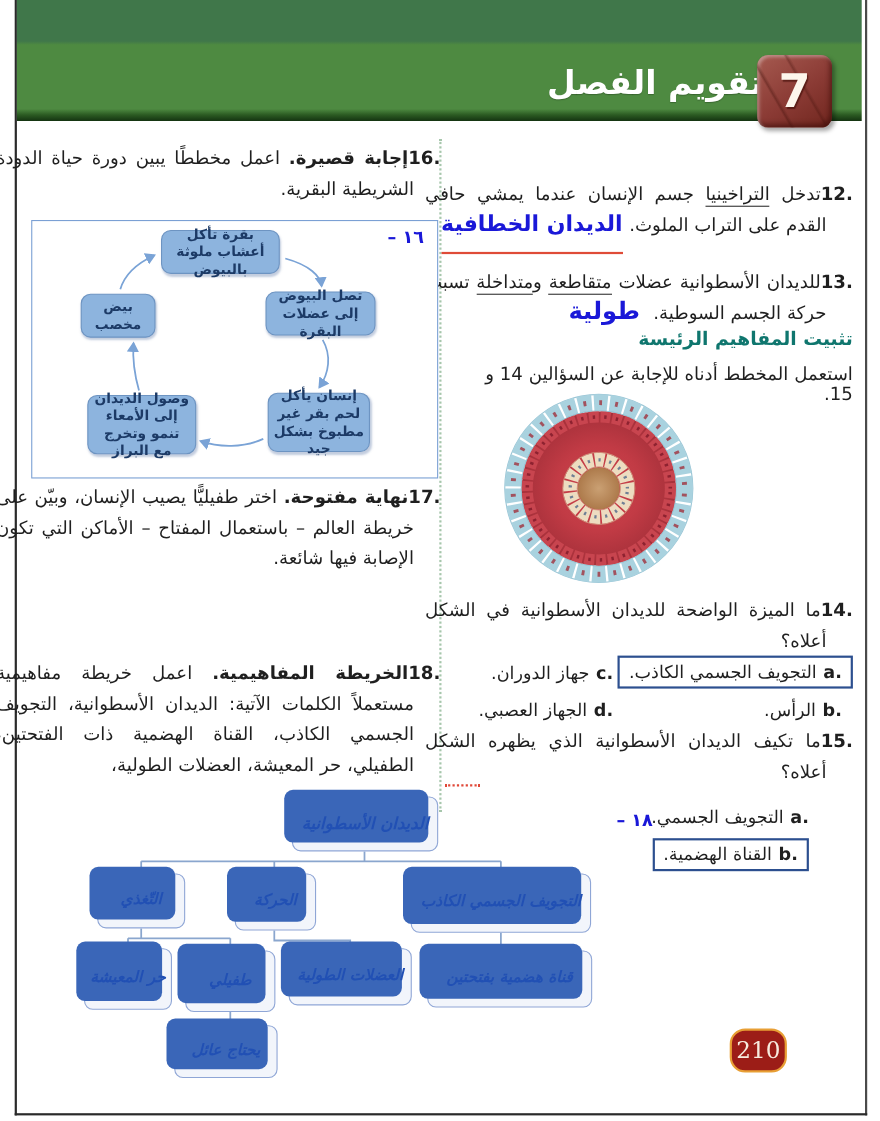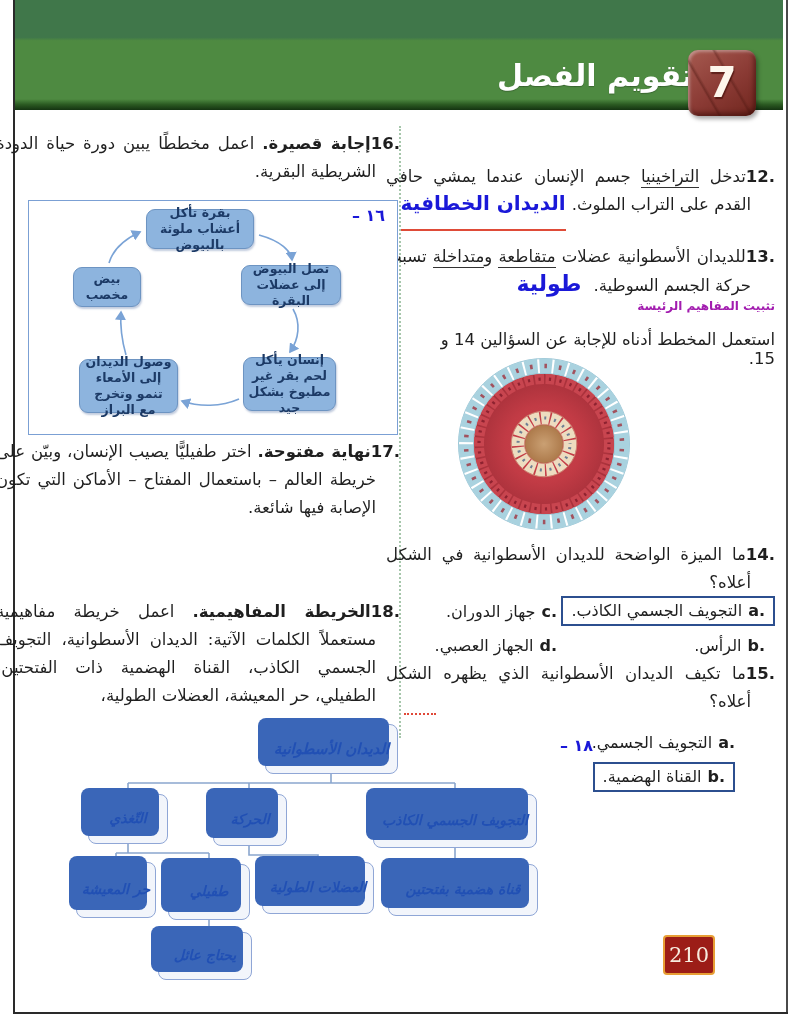--- a/index.html
+++ b/index.html
@@ -30,21 +30,21 @@
   .blk{position:absolute;width:100%;}
   
   .q{font-size:16.5px;line-height:1.7;text-align:justify;text-align-last:right;
      padding-right:24px;text-indent:-24px;}
   .qnum{font-weight:bold;direction:ltr;unicode-bidi:embed;}
   .kw{font-weight:bold;}
   .u{border-bottom:1.2px solid #333;padding-bottom:1px;}
   .ansblue{color:#1a18d8;font-weight:bold;font-size:20px;line-height:1.2;}
   .redline{border-bottom:2px solid #df4b38;padding-bottom:14px;margin-right:6px;}
   .ans13{margin-right:12px;font-size:22px;}
-  .heading-red{font-size:12px;font-weight:bold;color:#a21caf;}
+  .heading-red{font-size:17px;font-weight:bold;color:#0f766e;}
   .instr{font-size:16.5px;}
   
   .optgrid{display:grid;grid-template-columns:218px 1fr;row-gap:10px;font-size:16px;}
   .opt .letter{font-weight:bold;direction:ltr;unicode-bidi:embed;margin-left:6px;}
   .optbox{display:inline-block;border:2.5px solid #2c4f8f;padding:3px 8px 4px;}
   .optlist .opt{margin-bottom:10px;}
   
   .hand{color:#1a18d8;font-weight:bold;font-size:16px;}
   .label16{position:absolute;right:12px;top:5px;}
   .label18{position:absolute;left:560px;top:736px;}
@@ -61,21 +61,21 @@
   .cmap{position:absolute;left:20px;top:722px;width:520px;height:270px;font-style:italic;}
   .cmap svg.connectors{position:absolute;inset:0;z-index:0;}
   .cbox{position:absolute;z-index:1;background:#f2f5fb;border:1.3px solid #8fa6d6;border-radius:8px;
     display:flex;align-items:center;justify-content:center;text-align:center;
     color:#2150b4;font-weight:bold;font-size:14px;line-height:1.25;padding:2px 4px;box-sizing:border-box;}
   .cbox::before{content:"";position:absolute;left:-8px;top:-7px;width:100%;height:100%;
     background:#3a66b8;border-radius:8px;z-index:-1;}
   .cbox.root{font-size:15px;}
   
   .pagenum{position:absolute;left:663px;top:935px;width:48px;height:36px;background:#9c1d17;
-    border:2px solid #e89f35;border-radius:4px;display:flex;align-items:center;justify-content:center;
+    border:2px solid #e89f35;border-radius:14px;display:flex;align-items:center;justify-content:center;
     color:#f7ecdf;font-family:"DejaVu Serif",serif;font-size:21px;}
   
   .red-mark{position:absolute;left:404px;top:713px;width:32px;height:0;border-top:2px dotted #e04838;}
   .worm-svg{position:absolute;}
 </style>
 </head>
 <body>
 
 <div class="page">
 

